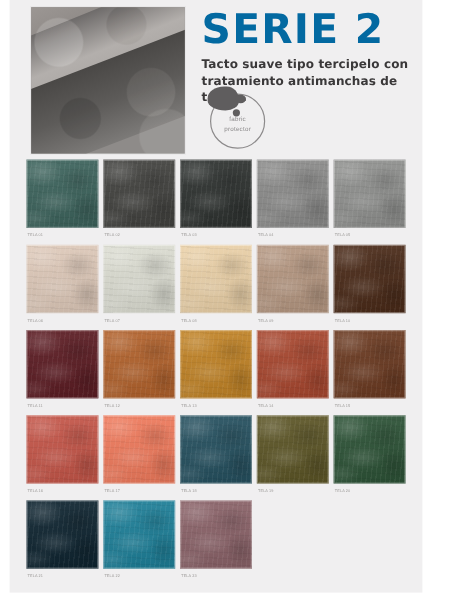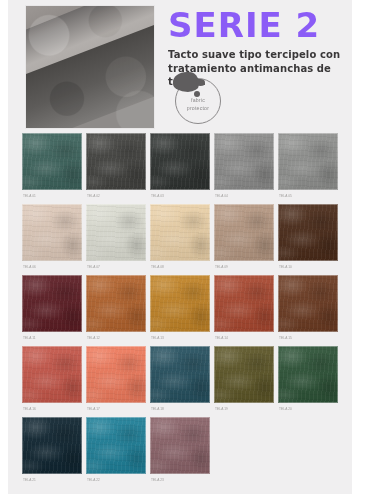--- a/index.html
+++ b/index.html
@@ -64,21 +64,21 @@
       radial-gradient(circle at 88% 88%, rgba(255,255,255,.10) 0 14%, transparent 15%);
     mix-blend-mode:overlay;
   }
 
   .title{
     position:absolute;
     left:160px;top:8px;
     font-size:34px;
     font-weight:bold;
     letter-spacing:1px;
-    color:#8b5cf6;
+    color:#0369a1;
     line-height:1;
     font-family:"DejaVu Sans", sans-serif;
   }
   .subtitle{
     position:absolute;
     left:160px;top:48px;
     width:180px;
     font-size:10px;
     font-weight:bold;
     line-height:1.35;

